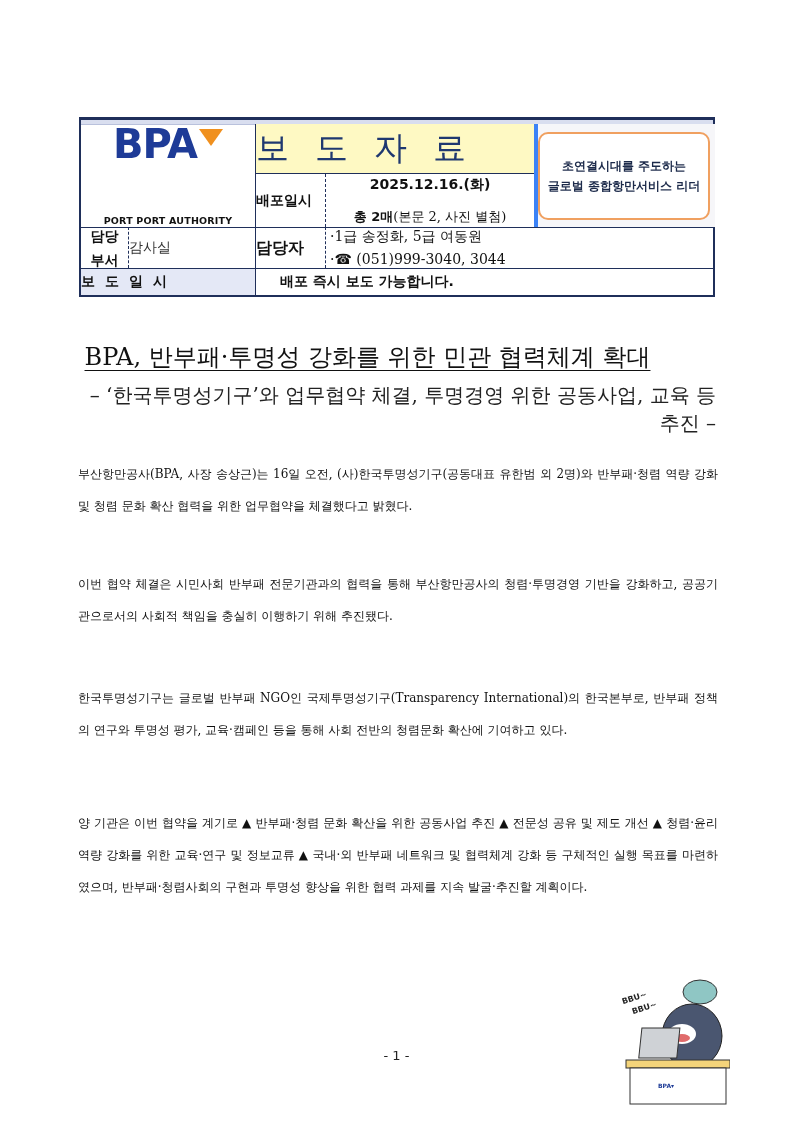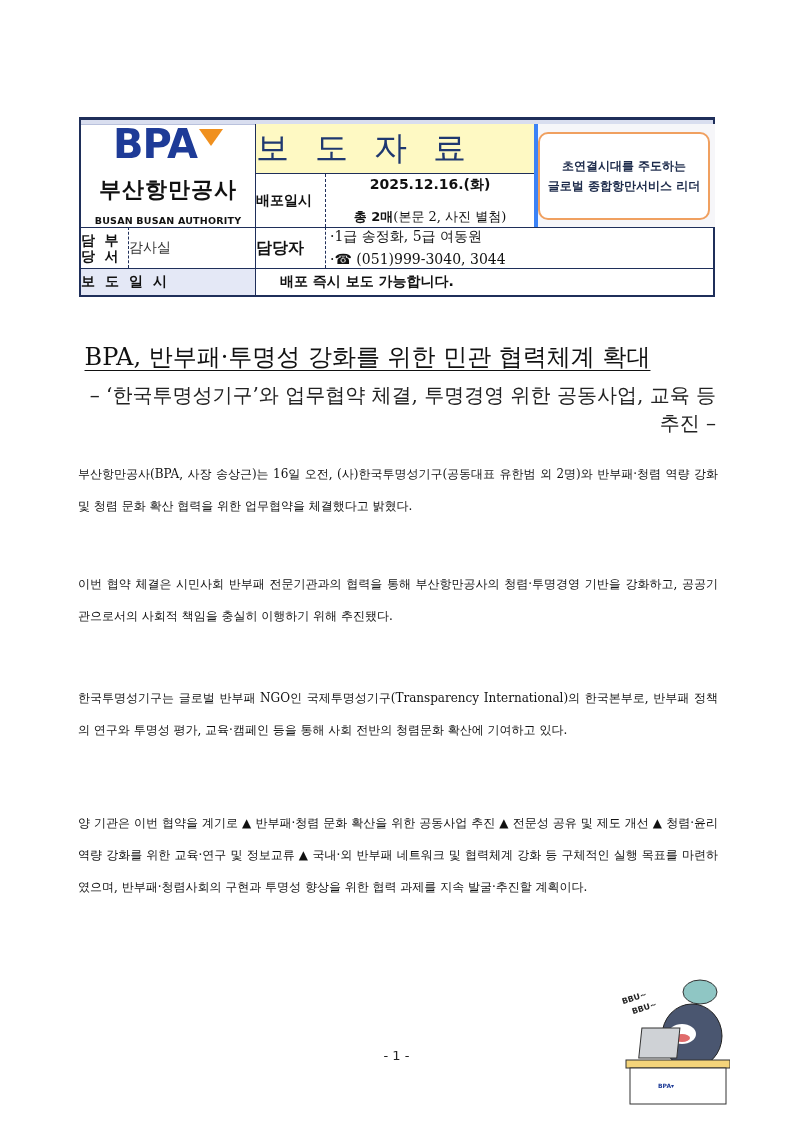--- a/index.html
+++ b/index.html
@@ -37,21 +37,21 @@
                  color: #1c2a4a; line-height: 20px; }
 
   .dist-label { left: 175px; top: 54px; width: 70px; height: 53px; border-right: 1px dashed #1f2f5a; }
   .dist-value { left: 245px; top: 54px; width: 208px; height: 53px; flex-direction: column; }
   .bold-sans { font-family: "DejaVu Sans", "Liberation Sans", sans-serif; font-weight: bold; }
   .date-line { font-family: "DejaVu Sans", "Liberation Sans", sans-serif; font-weight: bold; font-size: 14px; line-height: 20px; }
   .pages-line { font-size: 13px; line-height: 20px; white-space: nowrap; }
   .pages-line b { font-family: "DejaVu Sans", "Liberation Sans", sans-serif; }
 
   .row2 { top: 107px; height: 41px; border-top: 1px solid #1f2f5a; }
-  .dept-label { left: 0; width: 48px; border-right: 1px dashed #1f2f5a; flex-direction: row; font-size: 14px; line-height: 16px; }
+  .dept-label { left: 0; width: 48px; border-right: 1px dashed #1f2f5a; flex-direction: column; font-size: 14px; line-height: 16px; }
   .dept-value { left: 48px; width: 127px; border-right: 1px solid #1f2f5a; font-size: 14px; color: #333; }
   .contact-label { left: 175px; width: 70px; border-right: 1px dashed #1f2f5a; font-size: 16px; }
   .contact-value { left: 245px; width: 389px; flex-direction: column; align-items: flex-start; padding-left: 4px; font-size: 14px; line-height: 17px; }
 
   .row3 { top: 148px; height: 27px; border-top: 1px solid #1f2f5a; }
   .release-label { left: 0; width: 175px; background: #e4e8f6; border-right: 1px solid #1f2f5a; font-size: 14px; letter-spacing: 10px; }
   .release-value { left: 175px; width: 459px; font-size: 14px; padding-left: 24px; }
 
   .headline { position: absolute; left: 11px; width: 713px; top: 341px; text-align: center; }
   .headline span { font-size: 24px; text-decoration: underline; text-underline-offset: 5px; text-decoration-thickness: 1px; color: #111; }
@@ -68,22 +68,21 @@
 <body>
 
 <div class="header-table">
   <div class="topbar"></div>
 
   <div class="cell logo-cell">
     <div class="bpa-row">
       <span class="bpa-text">BPA</span>
       <span class="bpa-tri"></span>
     </div>
-    <div class="ko-name">부산항만공사</div>
-    <div class="en-name">BUSAN BUSAN AUTHORITY</div>
+    <div class="en-name">PORT PORT AUTHORITY</div>
   </div>
 
   <div class="cell title-cell">
     <span class="title-text">보도자료</span>
   </div>
 
   <div class="cell slogan-cell">
     <div class="slogan-box">
       <div class="slogan-line">초연결시대를 주도하는</div>
       <div class="slogan-line">글로벌 종합항만서비스 리더</div>

